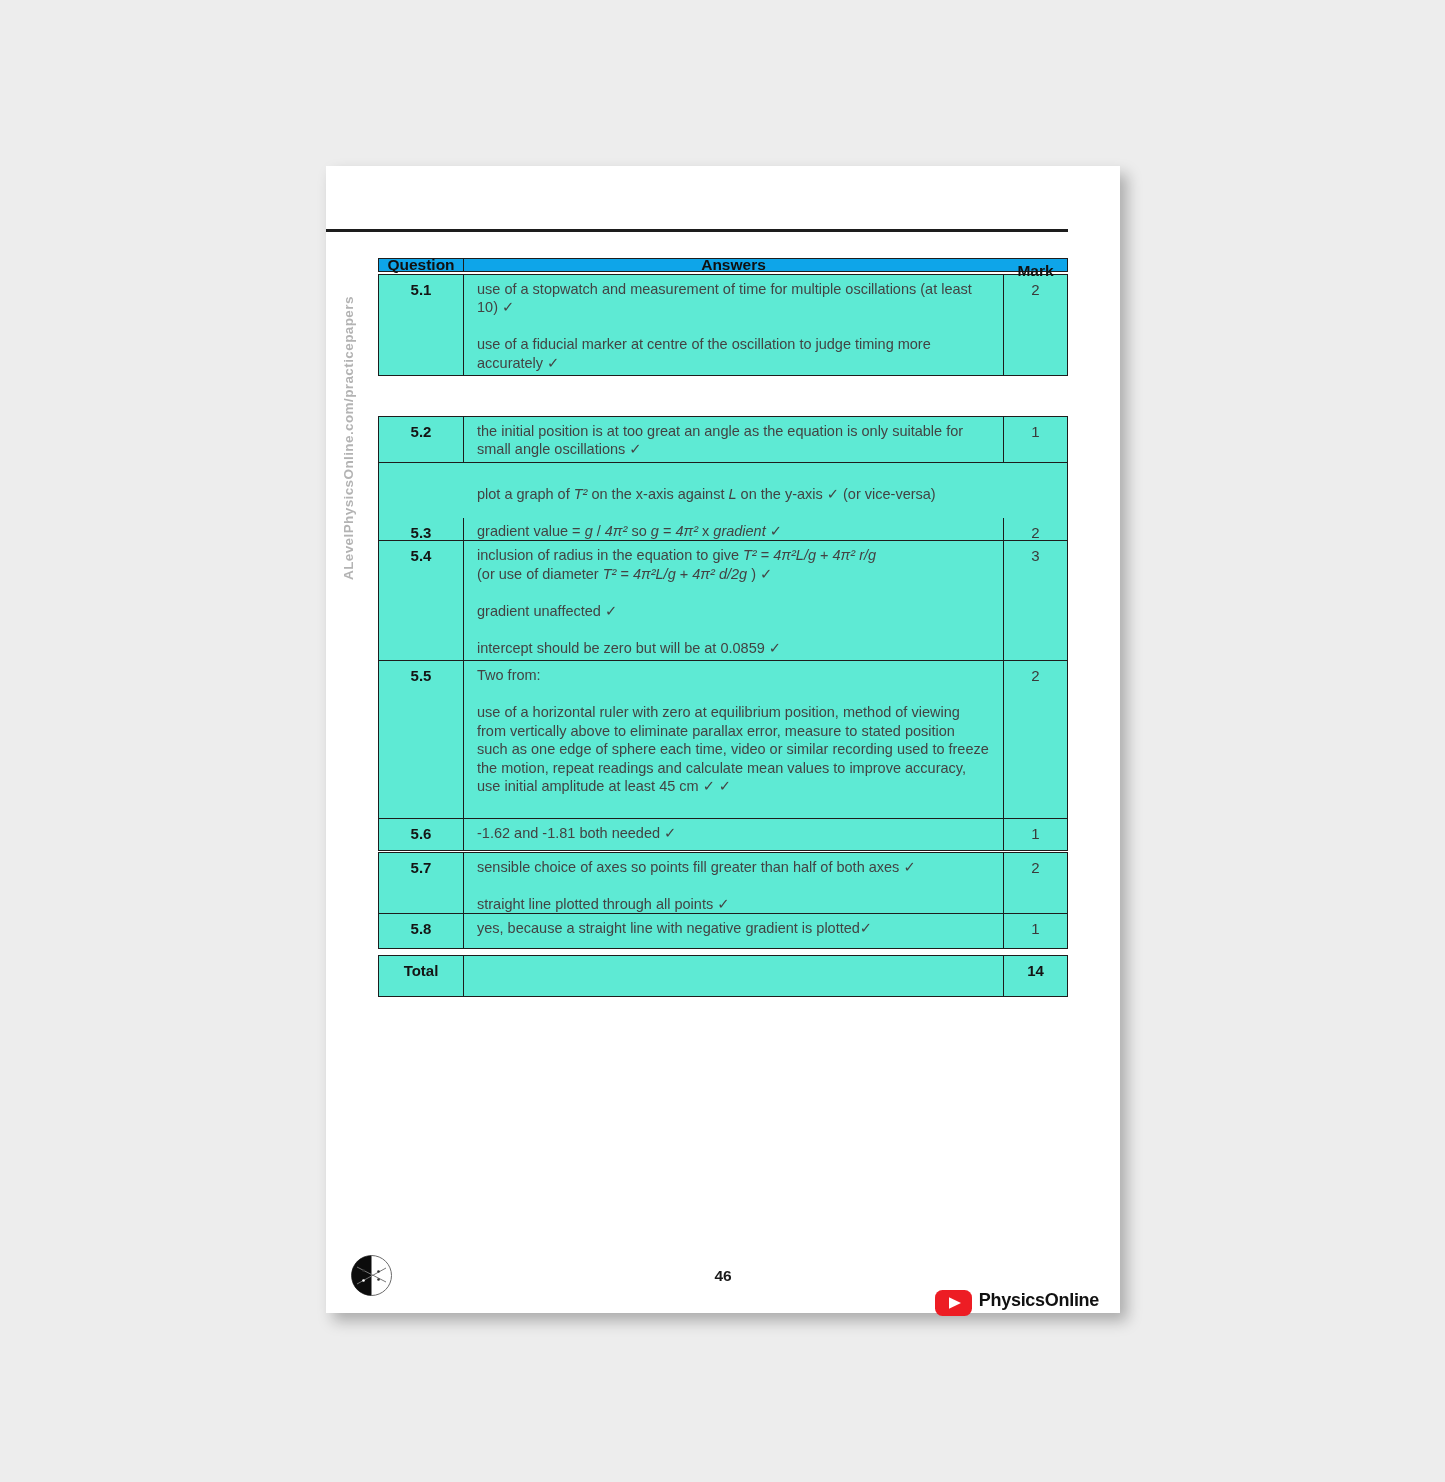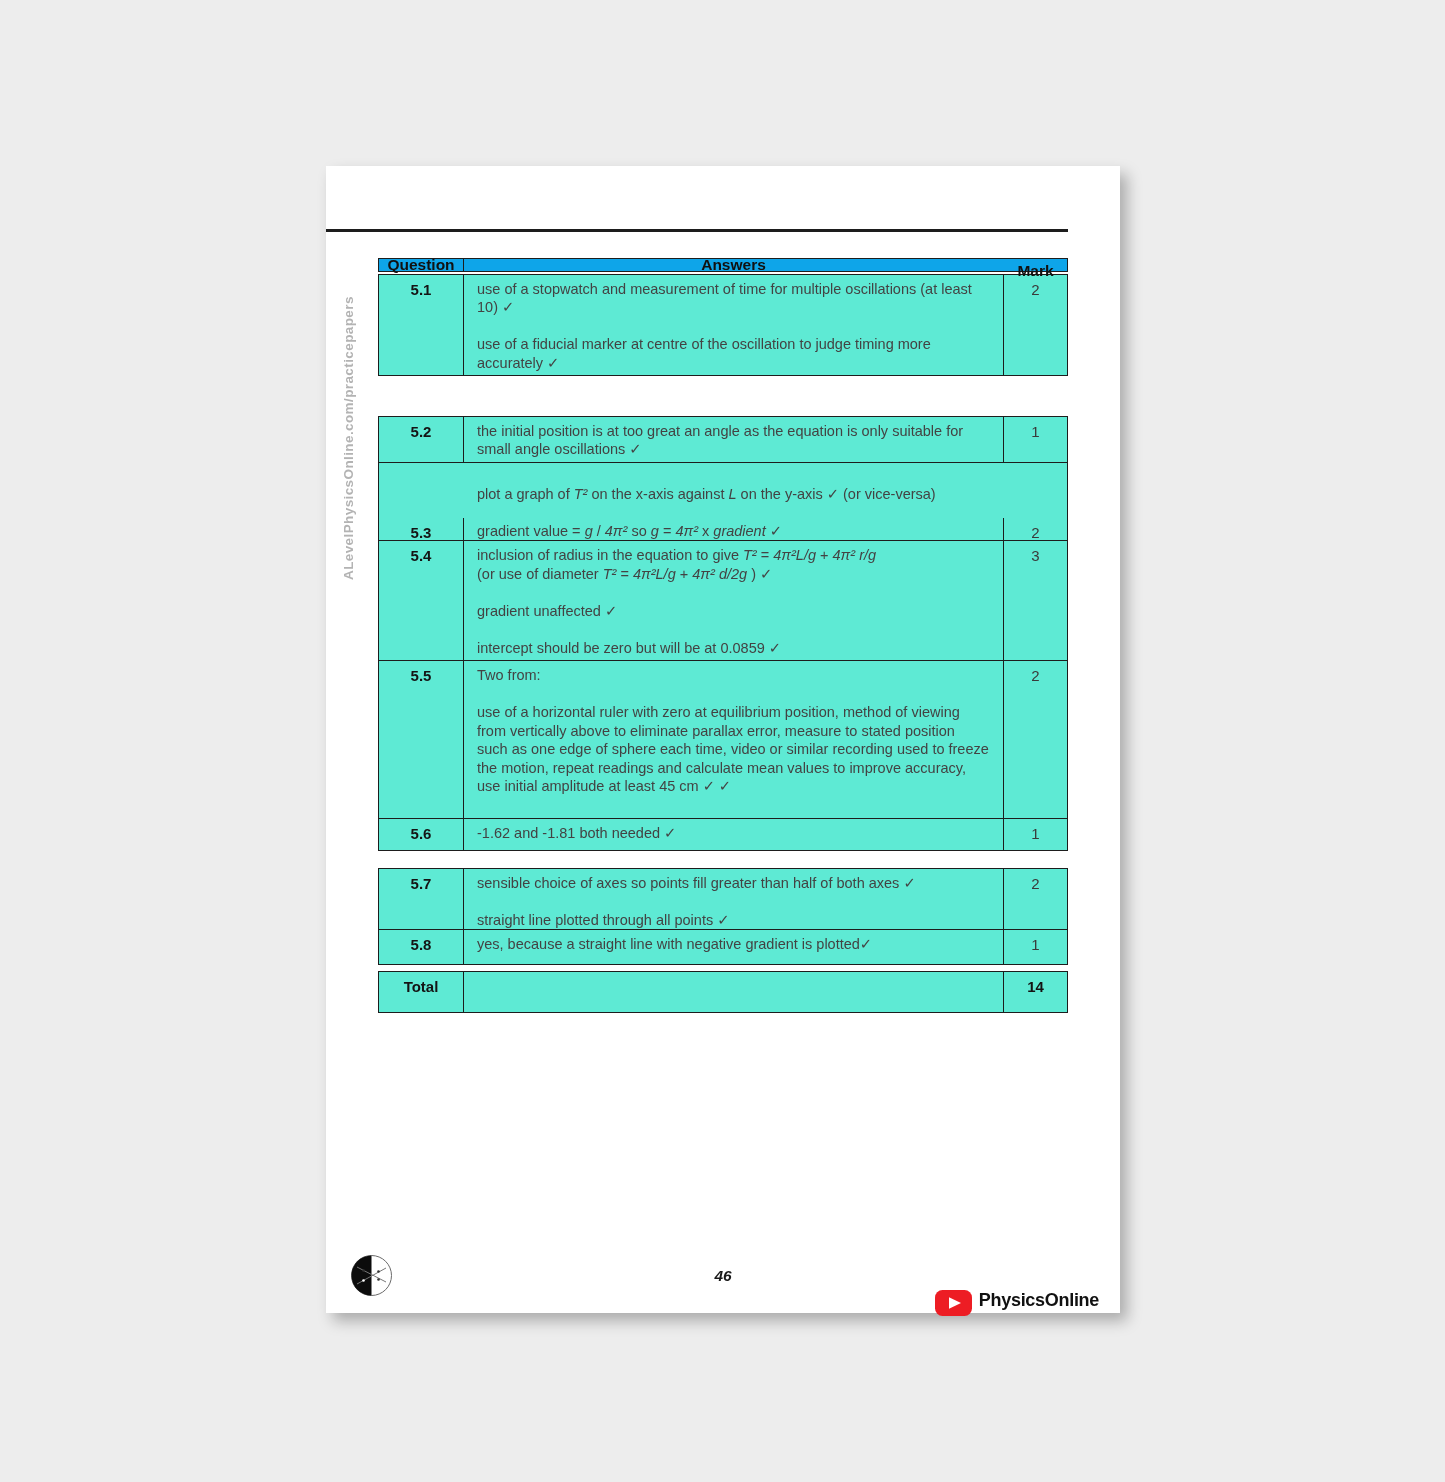--- a/index.html
+++ b/index.html
@@ -60,21 +60,21 @@
     margin-top: -1.6px;
     background: #5eead4;
     align-items: stretch;
   }
   .t-body .t-row:nth-child(1) { margin-top: 1.6px; min-height: 102px; }
   .t-body .t-row:nth-child(2) { min-height: 48px; margin-top: 40px; }
   .t-body .t-row:nth-child(3) { min-height: 80px; align-items: flex-end; }
   .t-body .t-row:nth-child(4) { min-height: 121px; }
   .t-body .t-row:nth-child(5) { min-height: 160px; }
   .t-body .t-row:nth-child(6) { min-height: 33px; }
-  .t-body .t-row:nth-child(7) { margin-top: 17px; min-height: 62px; }
+  .t-body .t-row:nth-child(7) { margin-top: 1px; min-height: 62px; }
   .t-body .t-row:nth-child(8) { min-height: 36px; }
   .t-body .t-row:nth-child(9) { margin-top: 5.5px; min-height: 42px; }
 
   .c-q {
     width: 85px;
     border-right: 1.6px solid #1d1d1d;
     text-align: center;
     padding-top: 6px;
     font-weight: bold;
     font-size: 15px;
@@ -106,21 +106,20 @@
     width: 43px; height: 43px;
   }
   .page-number {
     position: absolute;
     left: 0; top: 1101px;
     width: 100%;
     text-align: center;
     font-weight: bold;
     font-size: 15.5px;
     color: #1a1a1a;
-    font-style: italic;
   }
   .brand {
     position: absolute;
     right: 21px; top: 1124px;
     display: flex;
     gap: 7px;
   }
   .brand-text {
     font-size: 18px;
     font-weight: bold;

